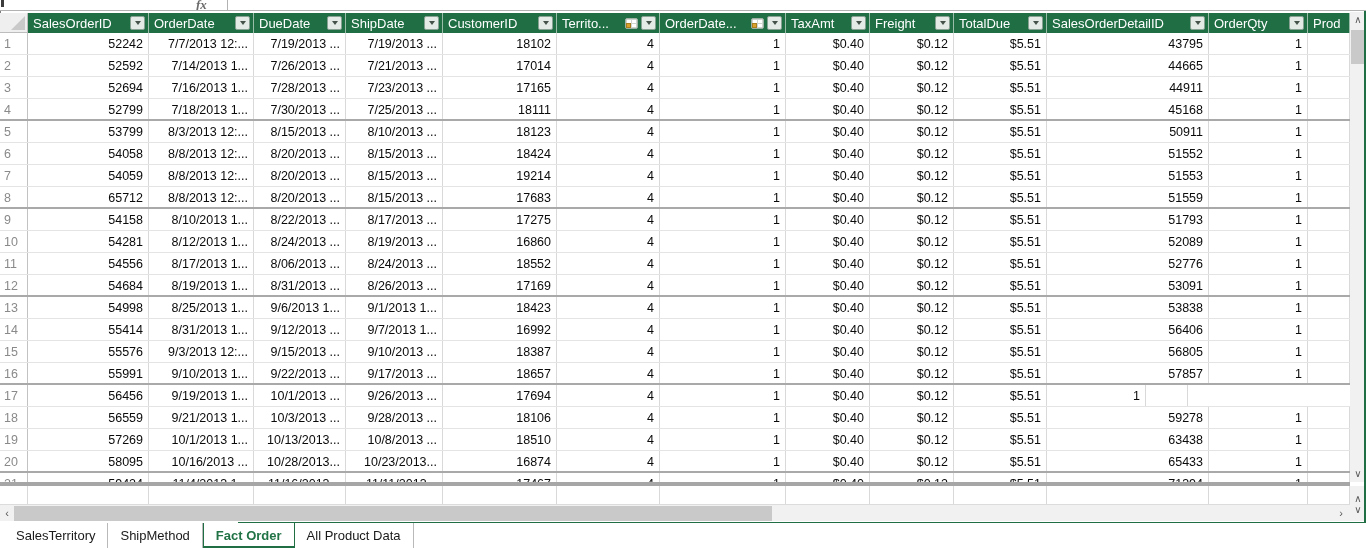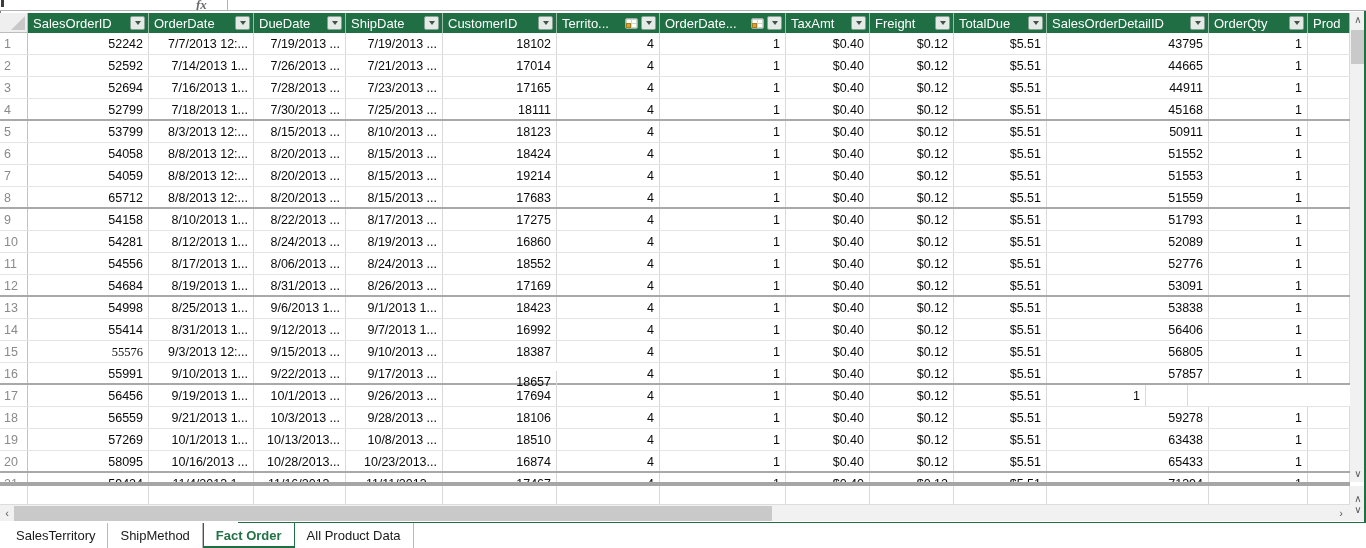--- a/index.html
+++ b/index.html
@@ -411,41 +411,41 @@
       <div class="dcell" style="width: 126px;">1</div>
       <div class="dcell" style="width: 84px;">$0.40</div>
       <div class="dcell" style="width: 84px;">$0.12</div>
       <div class="dcell" style="width: 93px;">$5.51</div>
       <div class="dcell" style="width: 162px;">56406</div>
       <div class="dcell" style="width: 99px;">1</div>
       <div class="dcell" style="width: 42px;"></div>
     </div>
     <div class="drow">
       <div class="dcell rownum" style="width: 28px;">15</div>
-      <div class="dcell" style="width: 121px; font-family: Liberation Serif, serif;">55576</div>
+      <div class="dcell" style="width: 121px;">55576</div>
       <div class="dcell" style="width: 105px;">9/3/2013 12:...</div>
       <div class="dcell" style="width: 92px;">9/15/2013 ...</div>
       <div class="dcell" style="width: 97px;">9/10/2013 ...</div>
       <div class="dcell" style="width: 114px;">18387</div>
       <div class="dcell" style="width: 103px;">4</div>
       <div class="dcell" style="width: 126px;">1</div>
       <div class="dcell" style="width: 84px;">$0.40</div>
       <div class="dcell" style="width: 84px;">$0.12</div>
       <div class="dcell" style="width: 93px;">$5.51</div>
       <div class="dcell" style="width: 162px;">56805</div>
       <div class="dcell" style="width: 99px;">1</div>
       <div class="dcell" style="width: 42px;"></div>
     </div>
     <div class="drow thick">
       <div class="dcell rownum" style="width: 28px;">16</div>
       <div class="dcell" style="width: 121px;">55991</div>
       <div class="dcell" style="width: 105px;">9/10/2013 1...</div>
       <div class="dcell" style="width: 92px;">9/22/2013 ...</div>
       <div class="dcell" style="width: 97px;">9/17/2013 ...</div>
-      <div class="dcell" style="width: 114px; margin-top: 8px;">18657</div>
+      <div class="dcell" style="width: 114px;">18657</div>
       <div class="dcell" style="width: 103px;">4</div>
       <div class="dcell" style="width: 126px;">1</div>
       <div class="dcell" style="width: 84px;">$0.40</div>
       <div class="dcell" style="width: 84px;">$0.12</div>
       <div class="dcell" style="width: 93px;">$5.51</div>
       <div class="dcell" style="width: 162px;">57857</div>
       <div class="dcell" style="width: 99px;">1</div>
       <div class="dcell" style="width: 42px;"></div>
     </div>
     <div class="drow">

